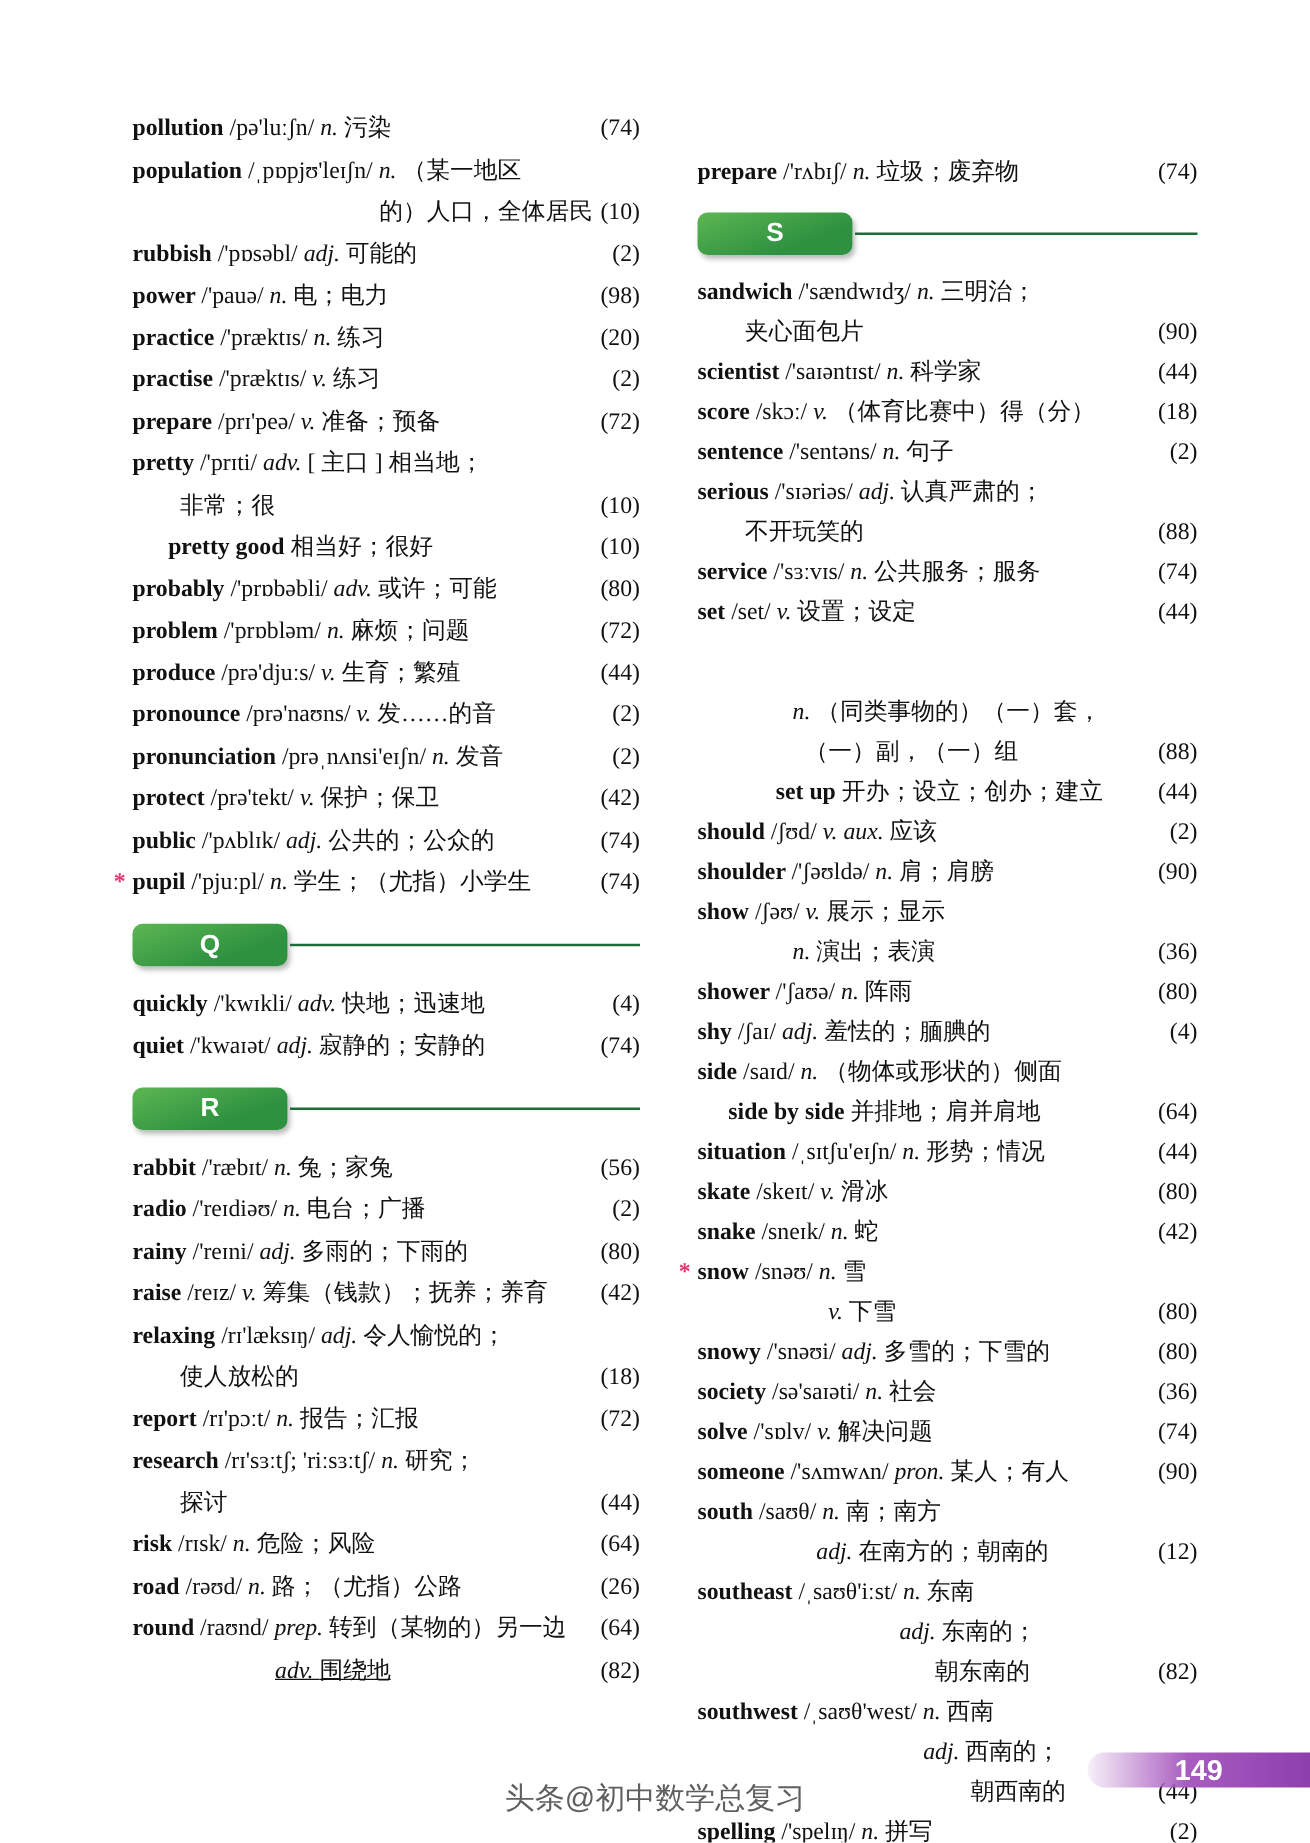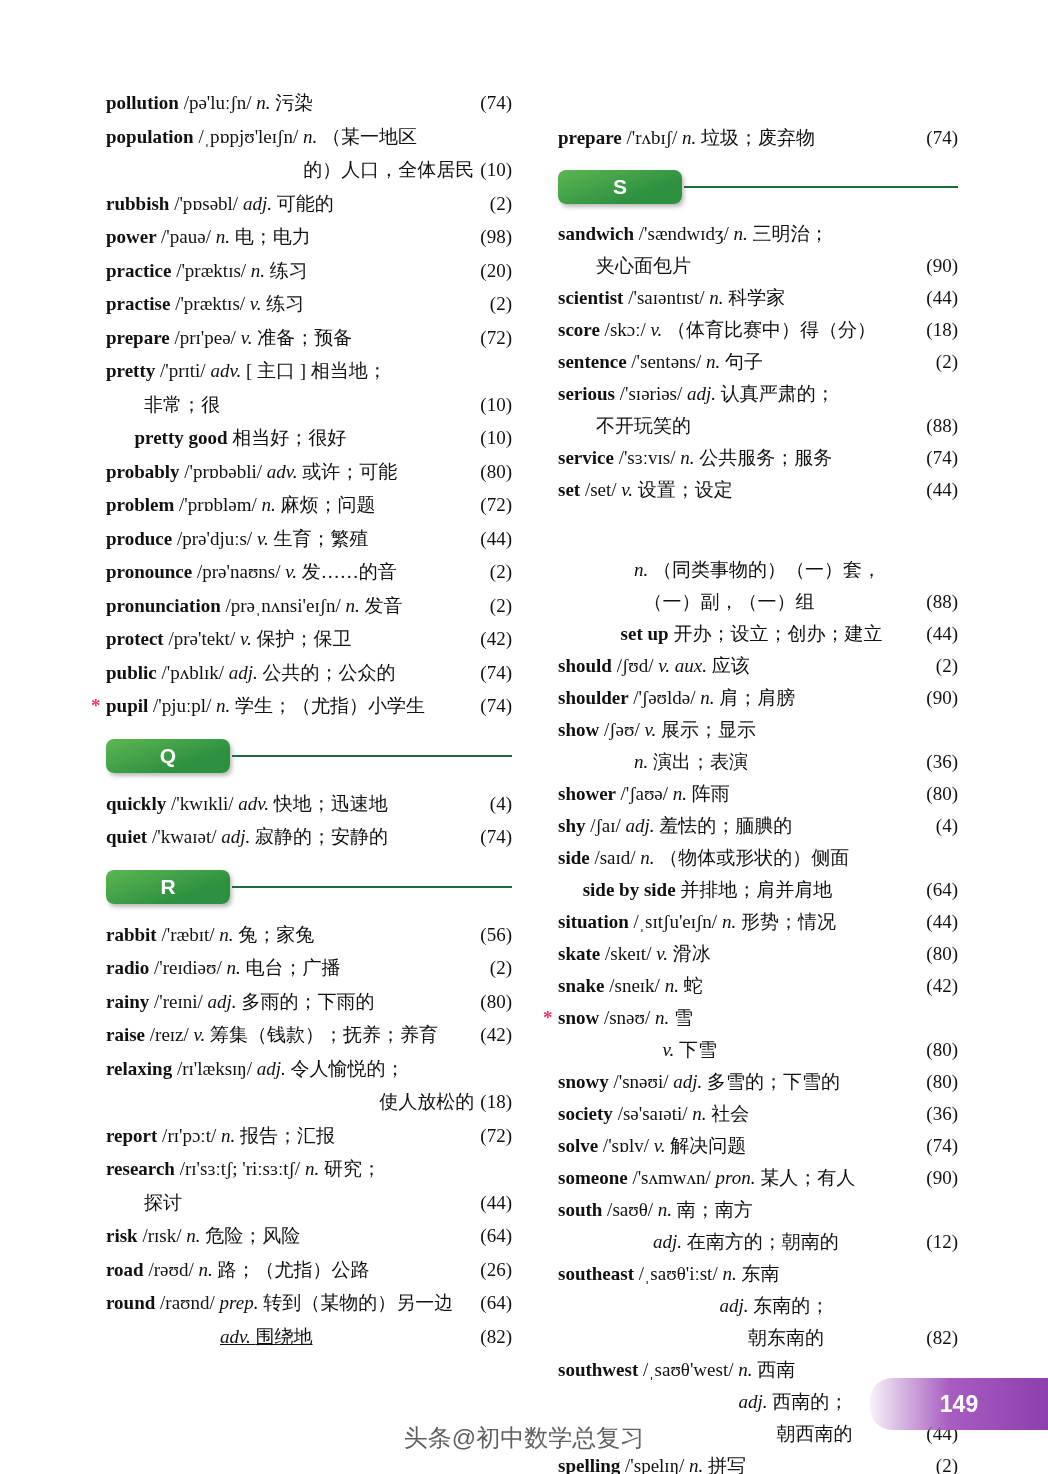--- a/index.html
+++ b/index.html
@@ -23,21 +23,21 @@
   .badge{
     flex:0 0 auto;width:124px;height:34px;border-radius:8px;
     background:linear-gradient(160deg,#5cb652,#2e9140 70%);
     box-shadow:2px 3px 4px rgba(60,60,60,.35);
     color:#fff;font-family:"Liberation Sans","DejaVu Sans",sans-serif;
     font-weight:700;font-size:21px;
     display:flex;align-items:center;justify-content:center;
   }
   .rule{flex:1 1 auto;height:2px;background:#1d6c39;margin-left:2px}
   .footer-badge{
-    position:absolute;right:0;bottom:44px;width:178px;height:52px;
+    position:absolute;right:0;bottom:44px;width:178px;height:28px;
     border-radius:22px 0 0 22px;
     background:linear-gradient(90deg,rgba(174,120,190,0.10),#a85cc0 45%,#8d3fae);
     display:flex;align-items:center;justify-content:center;
     color:#fff;font-family:"Liberation Sans","DejaVu Sans",sans-serif;
     font-weight:700;font-size:23px;
   }
   .watermark{
     position:absolute;left:50%;transform:translateX(-50%);bottom:20px;
     font-family:Liberation Sans, sans-serif;
     font-size:24px;color:#444;opacity:.85;white-space:nowrap;
@@ -200,21 +200,21 @@
         <div class="line">
           <span class="content"><span class="seg-b">raise </span><span class="seg-p">/reɪz/ </span><span class="seg-i">v. </span><span class="seg-t">筹集（钱款）；抚养；养育</span></span>
           <span class="pagenum">(42)</span>
         </div>
       </div>
       <div class="entry">
         <div class="line">
           <span class="content"><span class="seg-b">relaxing </span><span class="seg-p">/rɪ'læksɪŋ/ </span><span class="seg-i">adj. </span><span class="seg-t">令人愉悦的；</span></span>
         </div>
         <div class="line">
-          <span class="content" style="padding-left: 2em; text-align: right;"><span class="seg-t">使人放松的</span></span>
+          <span class="content" style="padding-left: 2em;"><span class="seg-t">使人放松的</span></span>
           <span class="pagenum">(18)</span>
         </div>
       </div>
       <div class="entry">
         <div class="line">
           <span class="content"><span class="seg-b">report </span><span class="seg-p">/rɪ'pɔːt/ </span><span class="seg-i">n. </span><span class="seg-t">报告；汇报</span></span>
           <span class="pagenum">(72)</span>
         </div>
       </div>
       <div class="entry">

